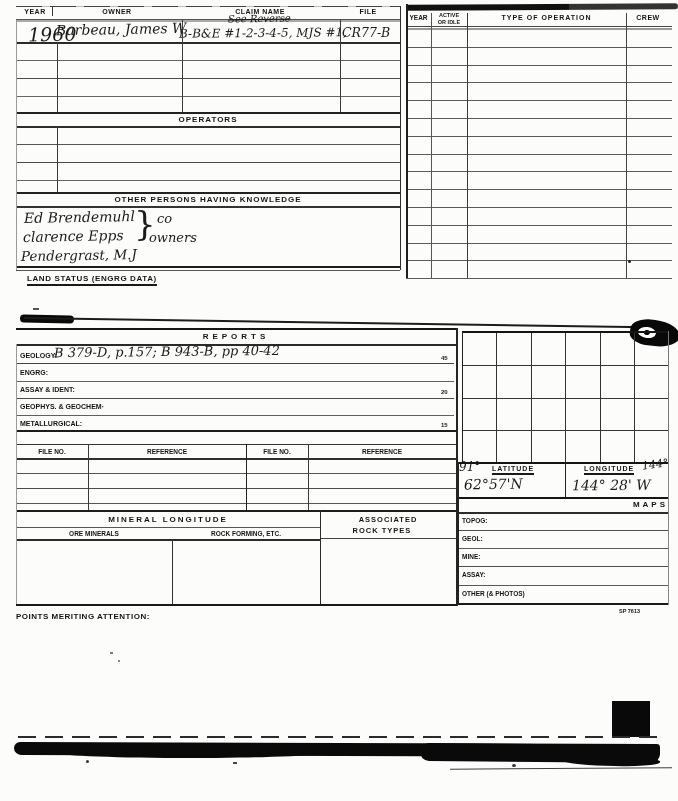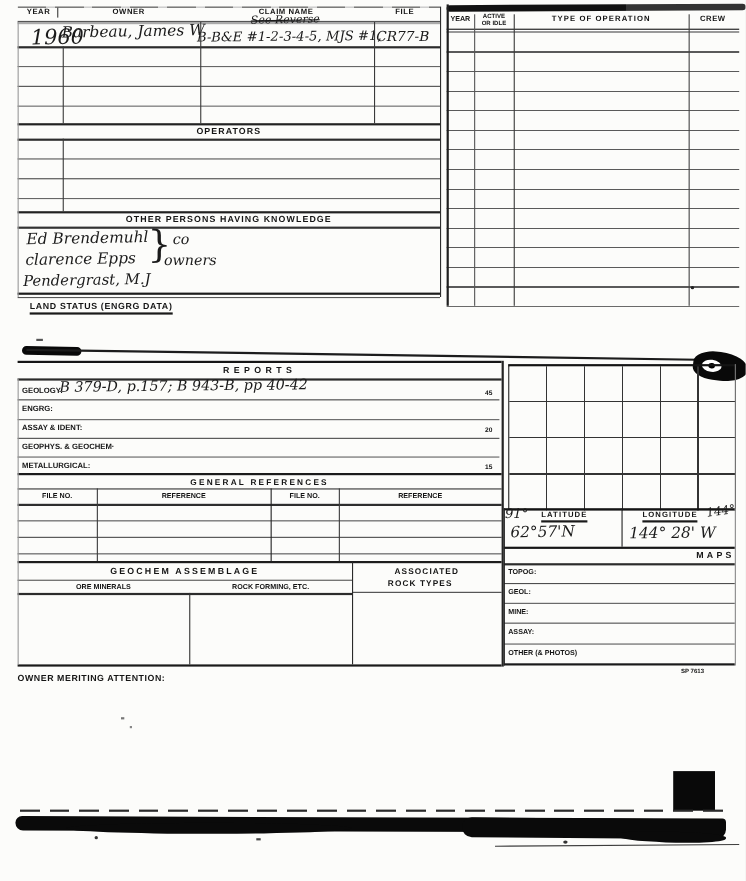--- a/index.html
+++ b/index.html
@@ -117,38 +117,37 @@
   <div class="lbl" style="left:441px;top:389px;font-size:6px;">20</div>
   <div class="hl" style="left:16px;top:398px;width:438px;background:#4a4a4a;"></div>
 
   <div class="lbl" style="left:20px;top:403px;font-size:7px;">GEOPHYS. &amp; GEOCHEM·</div>
   <div class="hl" style="left:16px;top:415px;width:438px;background:#606060;"></div>
 
   <div class="lbl" style="left:20px;top:420px;font-size:7px;">METALLURGICAL:</div>
   <div class="lbl" style="left:441px;top:422px;font-size:6px;">15</div>
 
   <div class="hl" style="left:16px;top:430px;width:440px;height:2px;background:#1b1b1b;"></div>
-  <div class="lbl ctr" style="left:16px;top:434px;width:440px;font-size:7.5px;letter-spacing:2px;">GENERAL REFERENCES</div>
   <div class="hl" style="left:16px;top:444px;width:440px;background:#333;"></div>
 
   <div class="lbl ctr" style="left:16px;top:448px;width:72px;font-size:6.5px;">FILE NO.</div>
   <div class="lbl ctr" style="left:88px;top:448px;width:158px;font-size:6.5px;">REFERENCE</div>
   <div class="lbl ctr" style="left:246px;top:448px;width:62px;font-size:6.5px;">FILE NO.</div>
   <div class="lbl ctr" style="left:308px;top:448px;width:148px;font-size:6.5px;">REFERENCE</div>
   <div class="hl" style="left:16px;top:458px;width:440px;height:2px;background:#2e2e2e;"></div>
 
   <div class="hl" style="left:16px;top:473px;width:440px;background:#555;"></div>
   <div class="hl" style="left:16px;top:488px;width:440px;background:#4a4a4a;"></div>
   <div class="hl" style="left:16px;top:503px;width:440px;background:#555;"></div>
   <div class="hl" style="left:16px;top:510px;width:440px;height:2px;background:#1d1d1d;"></div>
   <div class="vl" style="left:88px;top:444px;height:66px;"></div>
   <div class="vl" style="left:246px;top:444px;height:66px;background:#222;"></div>
   <div class="vl" style="left:308px;top:444px;height:66px;"></div>
 
-  <div class="lbl ctr" style="left:16px;top:515px;width:304px;font-size:8px;letter-spacing:2px;">GEOCHEM ASSEMBLAGE</div>
+  <div class="lbl ctr" style="left:16px;top:515px;width:304px;font-size:8px;letter-spacing:2px;">MINERAL LONGITUDE</div>
   <div class="lbl ctr" style="left:320px;top:515px;width:136px;font-size:7.5px;letter-spacing:1px;">ASSOCIATED</div>
   <div class="lbl ctr" style="left:320px;top:526px;width:124px;font-size:7.5px;letter-spacing:1px;">ROCK TYPES</div>
   <div class="hl" style="left:16px;top:527px;width:304px;background:#555;"></div>
   <div class="lbl ctr" style="left:16px;top:530px;width:156px;font-size:6.5px;">ORE MINERALS</div>
   <div class="lbl ctr" style="left:172px;top:530px;width:148px;font-size:6.5px;">ROCK FORMING, ETC.</div>
   <div class="hl" style="left:16px;top:539px;width:304px;height:2px;background:#2c2c2c;"></div>
   <div class="hl" style="left:320px;top:538px;width:136px;background:#444;"></div>
   <div class="vl" style="left:172px;top:539px;height:65px;background:#333;"></div>
   <div class="vl" style="left:320px;top:511px;height:93px;background:#2a2a2a;"></div>
   <div class="hl" style="left:16px;top:604px;width:440px;height:2px;background:#1a1a1a;"></div>
@@ -183,21 +182,21 @@
   <div class="hl" style="left:458px;top:566px;width:210px;background:#4e4e4e;"></div>
   <div class="lbl" style="left:462px;top:571px;font-size:6.5px;">ASSAY:</div>
   <div class="hl" style="left:458px;top:585px;width:210px;background:#5a5a5a;"></div>
   <div class="lbl" style="left:462px;top:590px;font-size:6.5px;">OTHER (&amp; PHOTOS)</div>
   <div class="hl" style="left:458px;top:603px;width:210px;height:2px;background:#1a1a1a;"></div>
   <div class="vl" style="left:458px;top:462px;height:143px;background:#222;"></div>
   <div class="vl" style="left:668px;top:462px;height:143px;background:#888;"></div>
 
   <div class="lbl" style="left:619px;top:608px;font-size:5.5px;">SP 7613</div>
 
-  <div class="lbl" style="left:16px;top:612px;font-size:8px;letter-spacing:.5px;">OWNER MERITING ATTENTION:</div>
+  <div class="lbl" style="left:16px;top:612px;font-size:8px;letter-spacing:.5px;">POINTS MERITING ATTENTION:</div>
 
   <div class="abs" style="left:33px;top:308px;width:6px;height:2px;background:#555;"></div>
   <div class="abs" style="left:110px;top:652px;width:3px;height:2px;background:#777;"></div>
   <div class="abs" style="left:118px;top:660px;width:2px;height:2px;background:#888;"></div>
 
   <div class="blob" style="left:612px;top:701px;width:38px;height:36px;"></div>
 
   <div class="abs" style="left:18px;top:736px;width:644px;height:2px;background:repeating-linear-gradient(90deg,#2a2a2a 0 18px,transparent 18px 27px);"></div>
 
   <div class="smudge" style="left:14px;top:743px;width:646px;height:13px;border-radius:7px 4px 5px 8px;transform:rotate(0.2deg);"></div>

